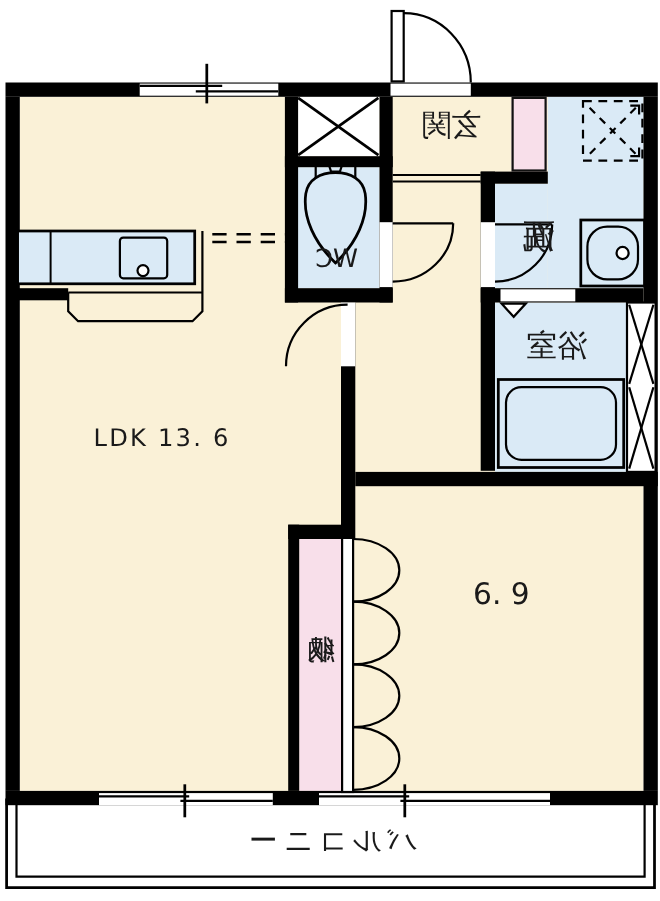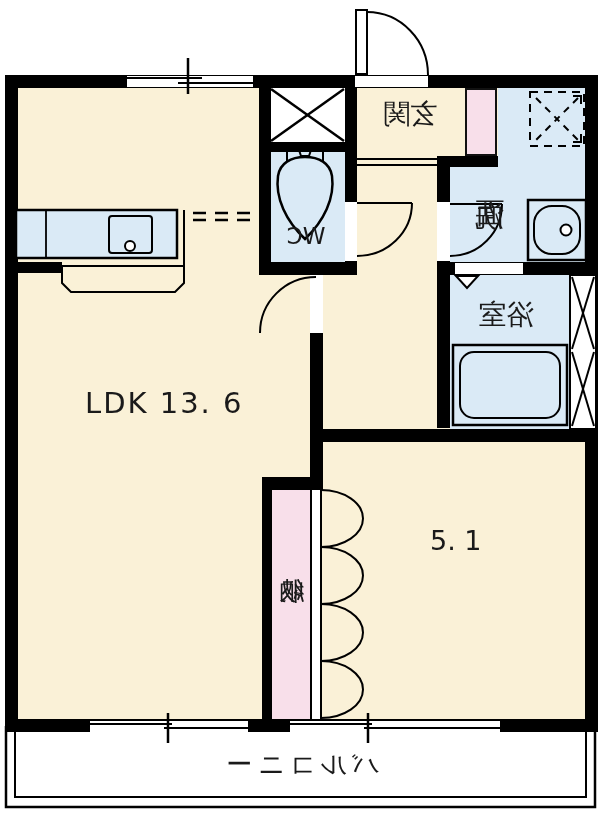--- a/index.html
+++ b/index.html
@@ -155,24 +155,24 @@
     <g stroke="#000">
       <line x1="90" y1="724" x2="172" y2="724" stroke-width="2"></line>
       <line x1="164" y1="728" x2="248" y2="728" stroke-width="2"></line>
       <line x1="168" y1="713" x2="168" y2="743" stroke-width="2.5"></line>
       <line x1="290" y1="724" x2="372" y2="724" stroke-width="2"></line>
       <line x1="364" y1="728" x2="500" y2="728" stroke-width="2"></line>
       <line x1="368" y1="713" x2="368" y2="743" stroke-width="2.5"></line>
     </g>
   </svg>
 
-  <div class="lbl" style="left:85px;top:386px;font-size:29px;letter-spacing:2px;">LDK 13. 6</div>
+  <div class="lbl" style="left:85px;top:386px;font-size:22px;letter-spacing:2px;">LDK 13. 6</div>
 
   <div class="lbl" style="left:430px;top:521px;font-size:27px;line-height:1.5;">
-    <div>5. 1</div>
+    <div>6. 9</div>
   </div>
 
   <div class="lbl mirror" style="left:360px;top:96px;width:100px;text-align:center;font-size:27px;">玄関</div>
 
   <div class="lbl mirror" style="left:278px;top:223px;width:56px;text-align:center;font-size:23px;">WC</div>
 
   <div class="lbl mirror vert" style="left:473px;top:178px;font-size:29px;line-height:1.15;">洗面</div>
 
   <div class="lbl mirror" style="left:460px;top:296px;width:92px;text-align:center;font-size:28px;">浴室</div>
 

